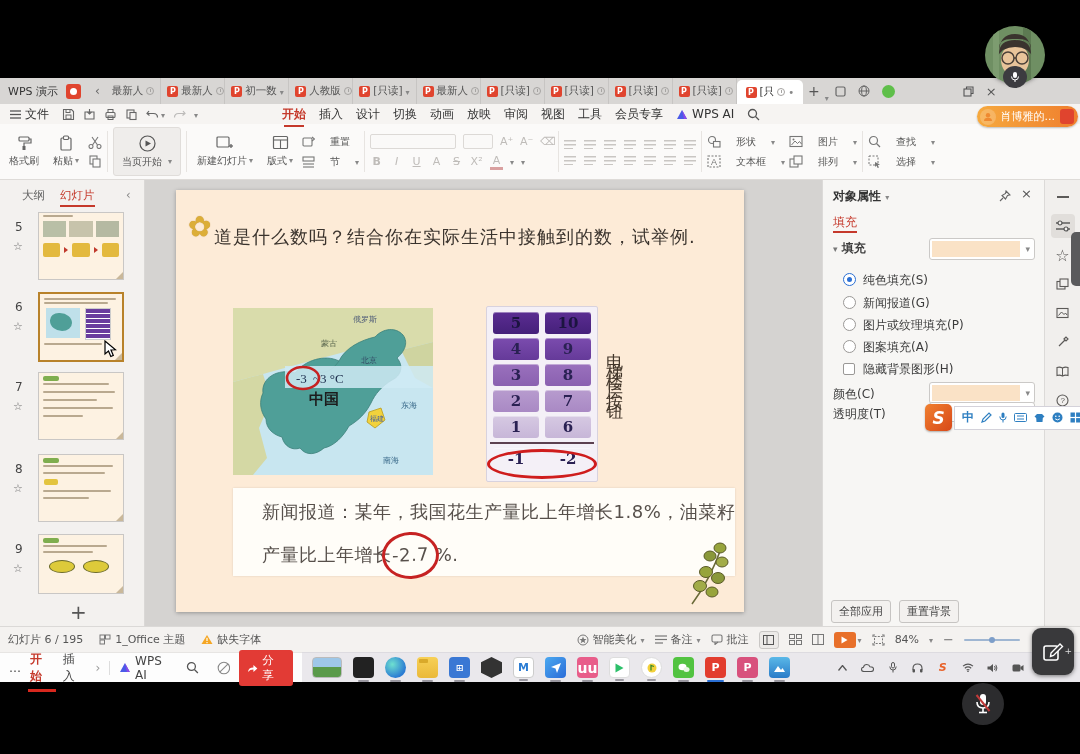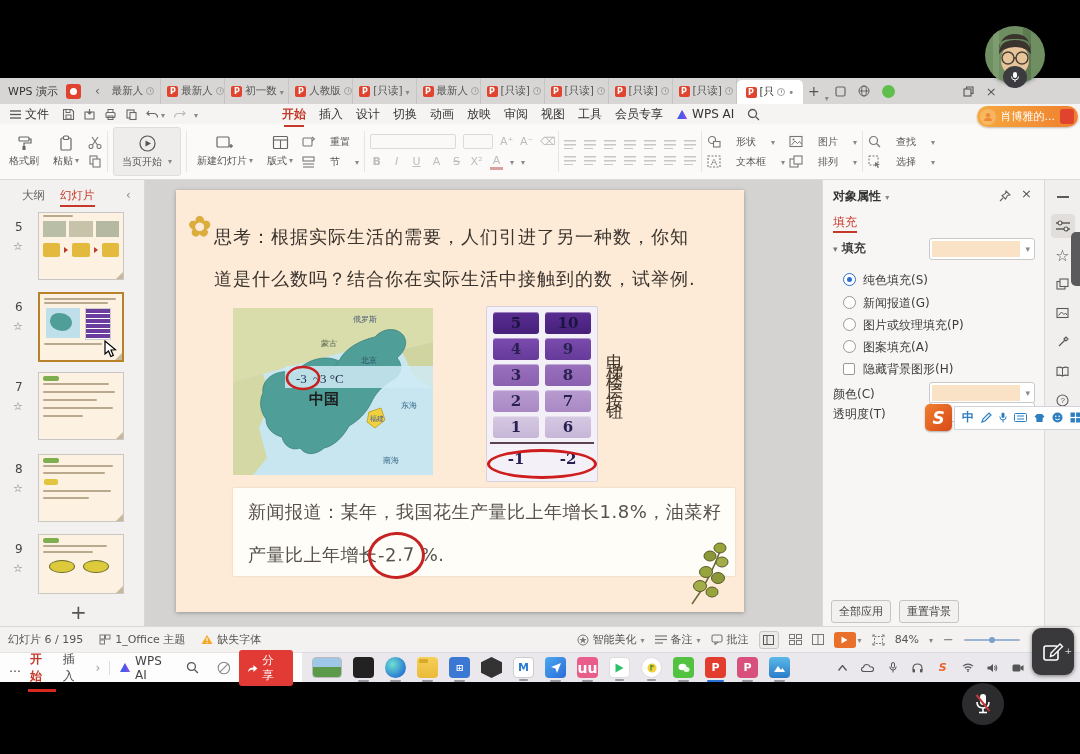--- a/index.html
+++ b/index.html
@@ -87,21 +87,21 @@
   .erow:nth-child(2) .ebtn{background:linear-gradient(#7b4cae,#653a99)}
   .erow:nth-child(3) .ebtn{background:linear-gradient(#9a71bd,#8a60b0)}
   .erow:nth-child(4) .ebtn{background:linear-gradient(#b79bce,#a989c4)}
   .erow:nth-child(5) .ebtn{background:linear-gradient(#d6c9e2,#c7b6d8)}
   .erow:nth-child(6) .ebtn{background:linear-gradient(#ece6f0,#ded6e6);color:#332a2a}
   .eline{height:2px;background:#5c4150;margin:1px -3px 4px}
   .eellipse{position:absolute;left:0px;bottom:2px;width:110px;height:30px;border:3px solid #cf1d1d;border-radius:50%}
   #elv-caption{position:absolute;left:428px;top:150px;writing-mode:vertical-rl;font-size:17px;letter-spacing:10px;color:#43372b;font-family:"DejaVu Serif","Liberation Serif",serif}
 
   
-  #newsbox{position:absolute;left:57px;top:298px;width:502px;height:88px;background:#fffdf8;padding:4px 15px;box-shadow:0 0 2px rgba(0,0,0,.12)}
+  #newsbox{position:absolute;left:57px;top:298px;width:502px;height:88px;background:#fffdf8;padding:4px 29px;box-shadow:0 0 2px rgba(0,0,0,.12)}
   .news-line{font-size:18px;color:#57504b;letter-spacing:.5px;line-height:40px;white-space:nowrap}
   .red-circle{display:inline-block;border:3px solid #c62222;border-radius:50%;padding:0 7px 1px;margin:0 -4px 0 -10px;transform:rotate(-2deg)}
 
   
   #panel{width:222px;background:#f7f6f4;border-left:1px solid #dcdad8;position:relative;font-size:12px;color:#3c3c3c}
   .prow-abs{position:absolute;left:10px}
   .pdrop{position:absolute;width:106px;height:22px;border:1px solid #cbc9c7;background:#fff;border-radius:3px;display:flex;align-items:center;padding:2px;left:106px}
   .pswatch{flex:1;height:100%;background:#fae2c6}
   .pcaret{color:#888;font-size:9px;margin:0 2px 0 5px}
   .radio{width:13px;height:13px;border:1px solid #9a9896;border-radius:50%;background:#fff;display:inline-block;vertical-align:-2px;margin-right:7px;position:relative}
@@ -605,21 +605,20 @@
 
       <svg id="cursor6" width="13" height="18" viewBox="0 0 13 18">
           <path d="M1 1 L1 14 L4.5 11 L6.8 16.5 L9.3 15.4 L7 10 L11.5 9.8 Z" fill="#fff" stroke="#000" stroke-width="1.2"></path>
         </svg>
     </div>
 
     <div id="canvas">
       <div id="slide">
         <span class="flower">✿</span>
         <div id="titleblock">
-          <div class="title-line">思考：根据实际生活的需要，人们引进了另一种数，你知</div>
           <div class="title-line">道是什么数吗？结合你在实际生活中接触到的数，试举例.</div>
         </div>
 
         <svg width="200" height="167" viewBox="0 0 200 167" style="position:absolute;left:57px;top:118px">
           <rect width="200" height="167" fill="#c8e6f0"></rect>
           <path d="M0 0 H200 V34 L168 42 L140 36 L104 46 L66 56 L30 66 L0 74 Z" fill="#d9dcab"></path>
           <path d="M0 74 L30 66 L38 92 L26 120 L34 150 L20 167 L0 167 Z" fill="#d4d8a4"></path>
           <path d="M168 42 L200 34 V80 L182 70 Z" fill="#cfd4a0"></path>
           <path d="M30 85 C28 70 45 60 62 65 C72 52 92 46 106 53 C112 40 128 32 142 29 C150 20 163 19 170 27 C176 35 171 44 164 50 C171 58 168 68 159 72 C149 78 142 86 138 95 C133 105 126 112 116 118 C110 129 101 138 91 140 C83 147 73 148 67 140 C59 143 51 138 49 129 C41 127 33 121 33 111 C27 103 26 93 30 85 Z" fill="#4f9f98" stroke="#3c807a" stroke-width=".8"></path>
           <path d="M106 53 C100 62 92 66 84 64" fill="none" stroke="#3c807a" stroke-width=".6"></path>

